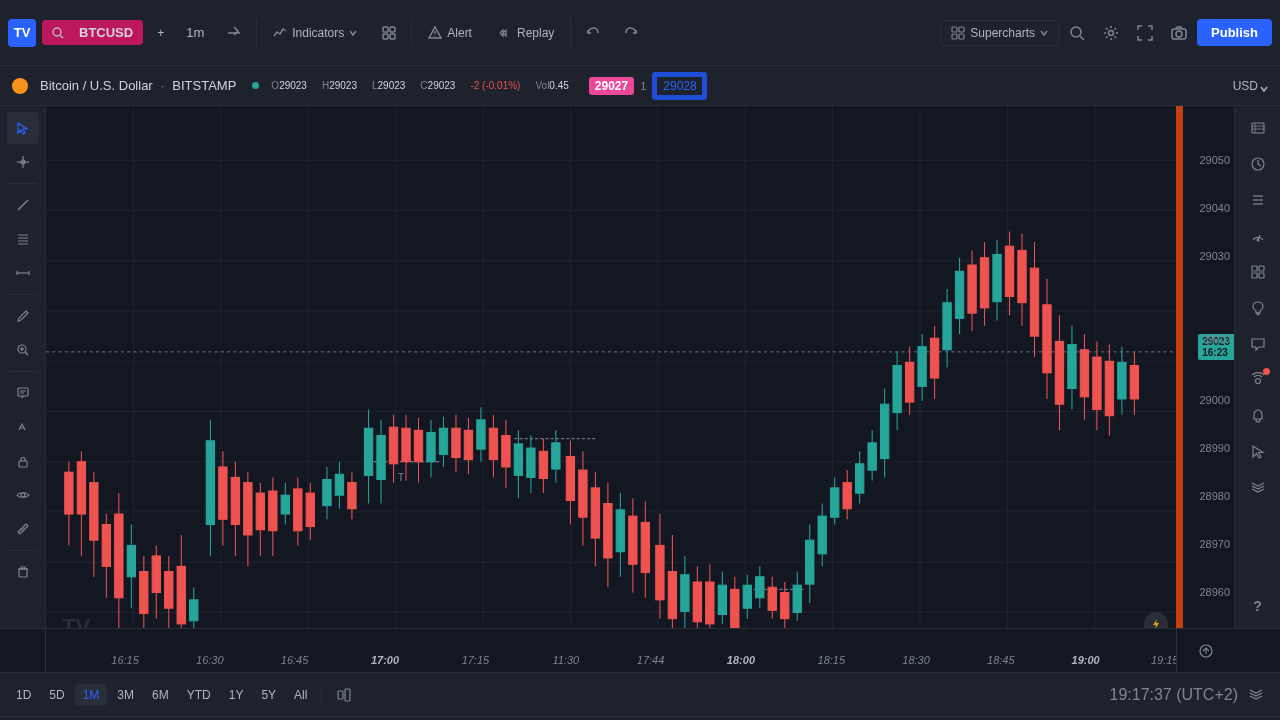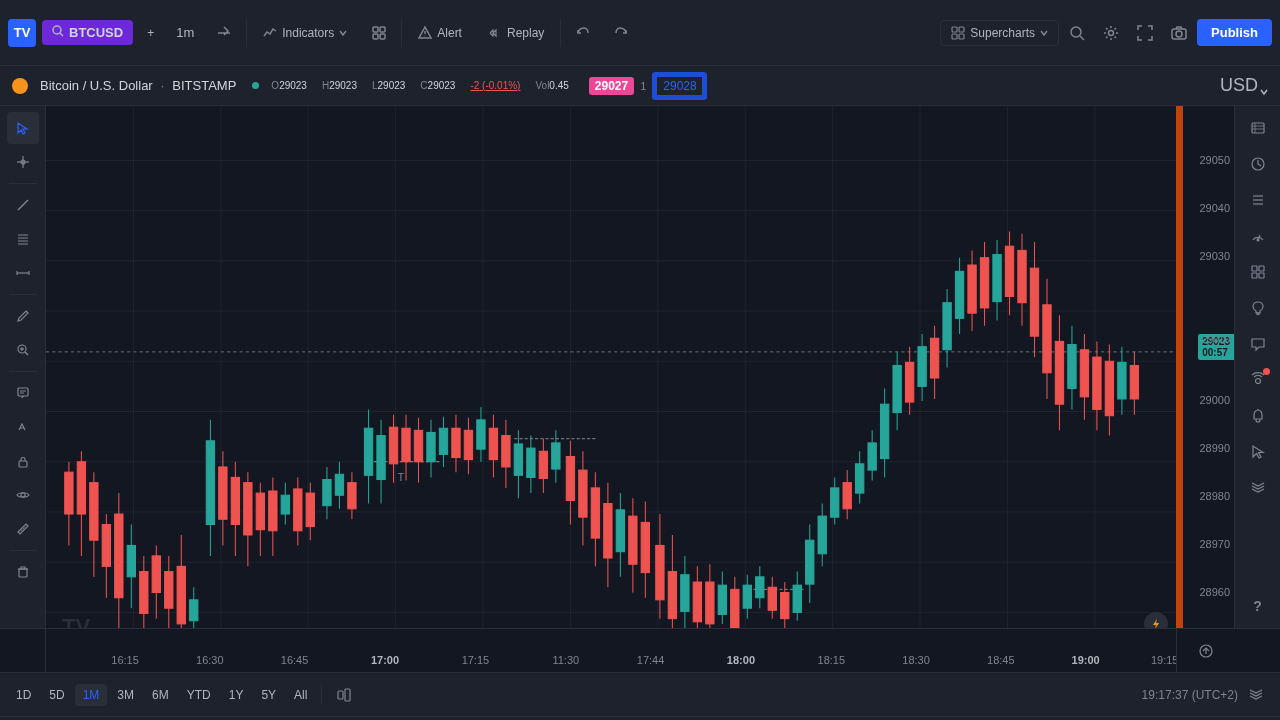--- a/index.html
+++ b/index.html
@@ -37,22 +37,22 @@
       display: flex; align-items: center; gap: 4px;
       padding: 5px 8px;
       border-radius: 4px;
       cursor: pointer;
       color: #b2b5be;
       font-size: 12px;
       border: none; background: transparent;
       white-space: nowrap;
     }
     .symbol-search {
-      display: flex; gap: 5px;
-      background: #6d28d9;
+      display: flex; align-items: center; gap: 15px;
+      background: #be185d;
       padding: 5px 10px;
       border-radius: 4px;
       cursor: pointer;
       color: #d1d4dc;
       font-size: 13px;
       font-weight: 600;
     }
     .toolbar-separator {
       width: 1px; height: 28px;
       background: #2a2e39;
@@ -139,21 +139,21 @@
       background: #26a69a;
       border-radius: 50%;
       flex-shrink: 0;
     }
     .ohlcv-info {
       display: flex; gap: 15px;
       font-size: 10px;
     }
     .ohlcv-item { color: #7e8591; }
     .ohlcv-item span { color: #d1d4dc; }
-    .ohlcv-change { color: #ef5350; text-decoration: underline; }
+    .ohlcv-change { color: #ef5350; }
     .vol-val { color: #d1d4dc; }
     .price-badge {
       background: #ec4899;
       color: #fff;
       padding: 2px 6px;
       border-radius: 3px;
       font-size: 12px;
       font-weight: 600;
     }
     .price-input-box {
@@ -161,21 +161,21 @@
       border: 5px solid #1d4ed8;
       color: #2962ff;
       padding: 2px 6px;
       border-radius: 3px;
       font-size: 12px;
       width: 55px;
     }
     .usd-badge {
       margin-left: auto;
       color: #b2b5be;
-      font-size: 18px;
+      font-size: 12px;
       display: flex; align-items: flex-end; gap: 2px;
       cursor: pointer;
     }
 
     
     #left-toolbar {
       width: 46px;
       background: #1e222d;
       border-right: 1px solid #2a2e39;
       display: flex;
@@ -235,20 +235,21 @@
       border-top: 1px solid #2a2e39;
       display: flex;
       align-items: center;
       position: relative;
     }
     #time-scale-labels {
       flex: 1;
       height: 100%;
       position: relative;
       overflow: hidden;
+      font-style: italic;
     }
     .time-label {
       position: absolute;
       bottom: 6px;
       color: #7e8591;
       font-size: 11px;
       transform: translateX(-50%);
     }
     .time-label.bold-time {
       color: #b2b5be;
@@ -273,21 +274,21 @@
       font-size: 12px;
       font-weight: 500;
       background: transparent;
       border: none;
     }
     .tf-btn.active { background: #2a2e39; color: #2962ff; }
     .tf-separator { width: 1px; height: 20px; background: #2a2e39; margin: 0 4px; }
     .datetime-display {
       margin-left: auto;
       color: #7e8591;
-      font-size: 12px;
+      font-size: 16px;
     }
     .layers-btn {
       width: 32px; height: 32px;
       display: flex; align-items: center; justify-content: center;
       cursor: pointer;
       color: #7e8591;
     }
 
     
     #bottom-panel {
@@ -896,21 +897,21 @@
         </div>
       </div>
 
       <div style="width:58px;background:#131722;border-left:7px solid #c2410c;position:relative;height:100%">
         <div style="position:absolute;top:48px;right:4px;color:#7e8591;font-size:11px">29050</div>
         <div style="position:absolute;top:96px;right:4px;color:#7e8591;font-size:11px">29040</div>
         <div style="position:absolute;top:144px;right:4px;color:#7e8591;font-size:11px">29030</div>
 
         <div style="position:absolute;top:228px;right:0;background:#26a69a;color:#131722;font-size:10px;font-weight:700;padding:2px 4px;border-radius:2px 0 0 2px;white-space:nowrap">
           <div>29023</div>
-          <div>00:57</div>
+          <div>16:23</div>
         </div>
 
         <div style="position:absolute;top:228px;right:4px;color:#7e8591;font-size:10px">29010</div>
         <div style="position:absolute;top:288px;right:4px;color:#7e8591;font-size:11px">29000</div>
         <div style="position:absolute;top:336px;right:4px;color:#7e8591;font-size:11px">28990</div>
         <div style="position:absolute;top:384px;right:4px;color:#7e8591;font-size:11px">28980</div>
         <div style="position:absolute;top:432px;right:4px;color:#7e8591;font-size:11px">28970</div>
         <div style="position:absolute;top:480px;right:4px;color:#7e8591;font-size:11px">28960</div>
       </div>
     </div>

